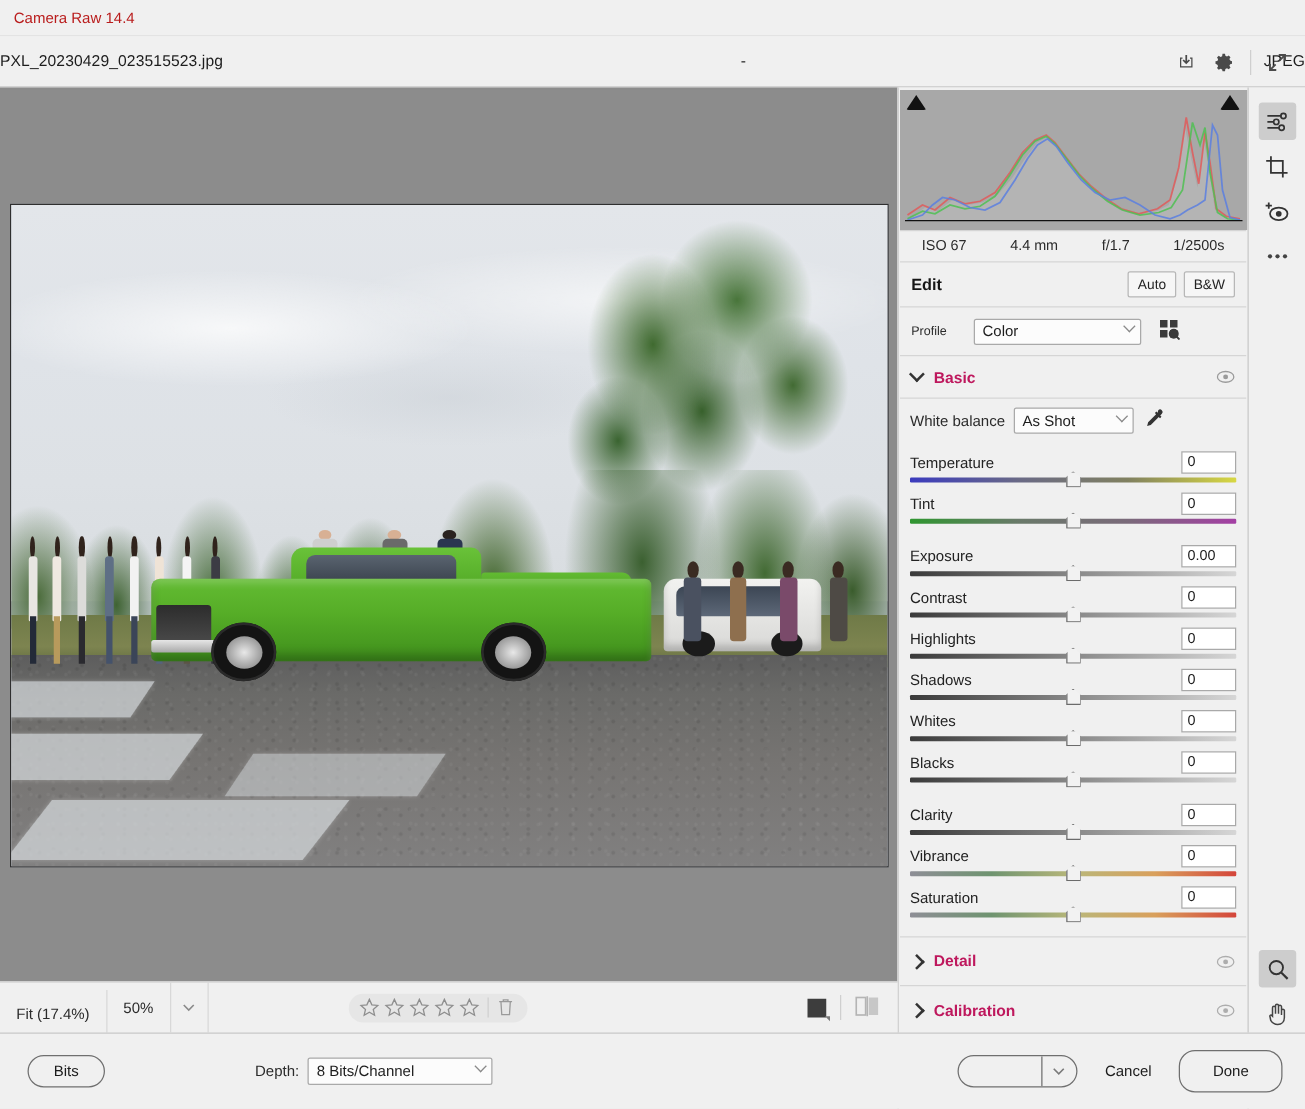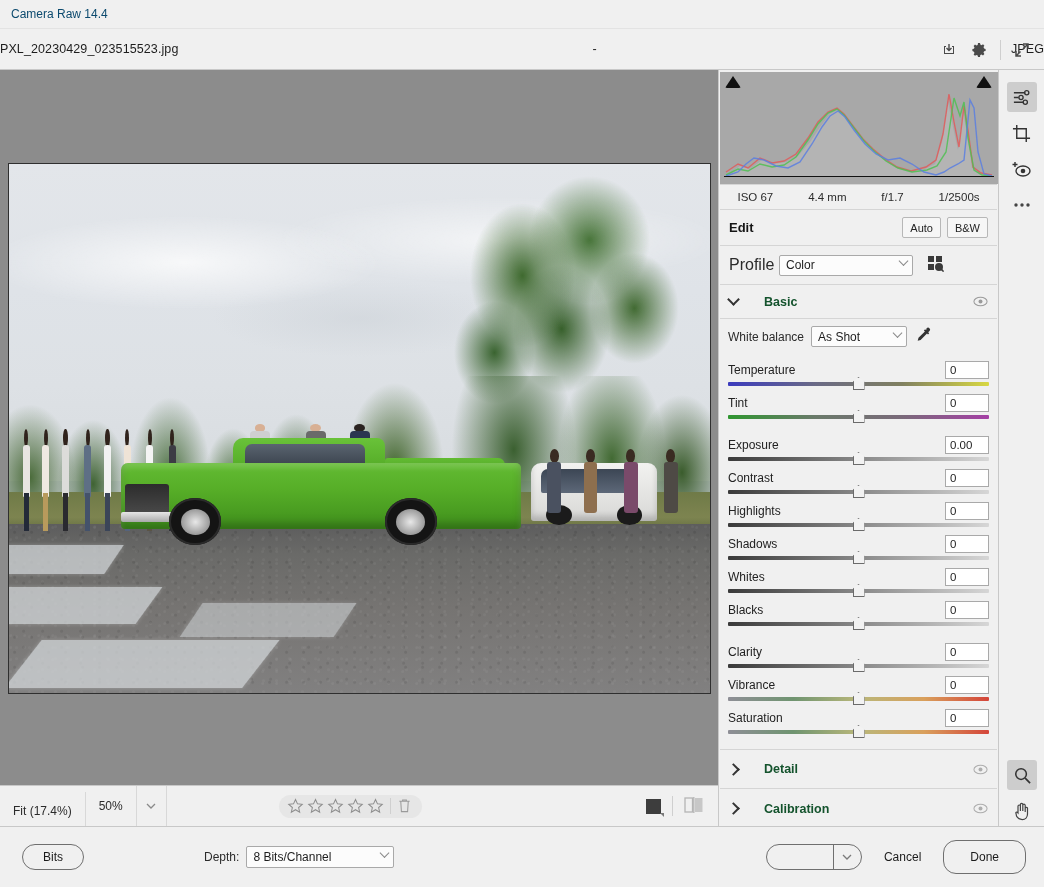--- a/index.html
+++ b/index.html
@@ -10,21 +10,21 @@
     background: #f0f0f0; overflow: hidden;
   }
   #app { position: relative; width: 1044px; height: 887px; background: #f0f0f0; }
 
   
   .titlebar {
     position: absolute; left: 0; top: 0; width: 1044px; height: 29px;
     background: #f0f0f0; border-bottom: 1px solid #e3e3e3;
     display: flex; align-items: center; padding-left: 11px;
   }
-  .titlebar .t { font-size: 12px; color: #0c4a6e; }
+  .titlebar .t { font-size: 12px; color: #b91c1c; }
 
   
   .header {
     position: absolute; left: 0; top: 29px; width: 1044px; height: 41px;
     background: #f0f0f0; border-bottom: 1px solid #c8c8c8;
     display: flex; align-items: center; justify-content: space-between;
   }
   .header .fname { font-size: 12.5px; color: #1d1d1d; letter-spacing: .1px; }
   .header-right {
     position: absolute; right: 8px; top: 0; height: 41px;
@@ -208,37 +208,37 @@
   .mini-btn {
     height: 21px; min-width: 30px; padding: 0 7px; margin-left: 6px;
     background: #f6f6f6; border: 1px solid #b7b7b7; border-radius: 2px;
     font-size: 11px; color: #242424; display: flex; align-items: center; justify-content: center;
     cursor: pointer;
   }
   .profrow {
     height: 39px; display: flex; align-items: center; padding: 0 9px; gap: 8px;
     border-bottom: 1px solid #d5d5d5; margin: 0 1px;
   }
-  .profrow .lbl { font-size: 16px; width: 42px; }
+  .profrow .lbl { font-size: 10px; width: 42px; }
   .select {
     position: relative; height: 21px; background: #fcfcfc; border: 1px solid #a9a9a9;
     border-radius: 2px; display: flex; align-items: center; padding: 0 18px 0 6px;
     font-size: 12px; color: #1d1d1d; cursor: pointer;
   }
   .select .chev {
     position: absolute; right: 5px; top: 50%; margin-top: -2px;
     width: 7px; height: 7px; border-right: 1.4px solid #8a8a8a; border-bottom: 1.4px solid #8a8a8a;
     transform: translateY(-50%) rotate(45deg); margin-top: -4px;
   }
 
   .section-head {
     height: 34px; display: flex; align-items: center; padding: 0 9px;
     border-bottom: 1px solid #d5d5d5; margin: 0 1px; cursor: pointer;
   }
-  .section-head .nm { font-size: 12.5px; font-weight: bold; color: #14532d; flex: 1; margin-left: 26px; }
+  .section-head .nm { font-size: 12.5px; font-weight: bold; color: #be185d; flex: 1; margin-left: 9px; }
   .chev-ico { width: 9px; height: 9px; border-right: 2px solid #333; border-bottom: 2px solid #333; }
   .chev-down { transform: rotate(45deg); margin-top: -4px; }
   .chev-right { transform: rotate(-45deg); }
   .eye { width: 15px; height: 11px; opacity: .55; }
 
   .basic-body { padding: 7px 9px 9px 9px; }
   .wbrow { display: flex; align-items: center; gap: 7px; margin-bottom: 12px; }
   .wbrow .lbl { font-size: 12px; white-space: nowrap; }
 
   .slider { margin-bottom: 3px; position: relative; }

